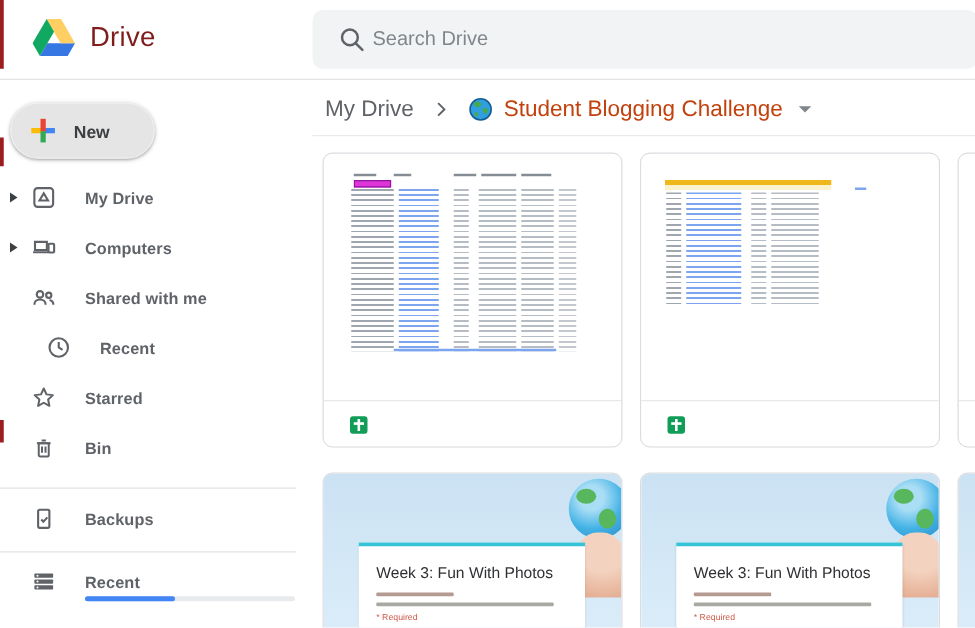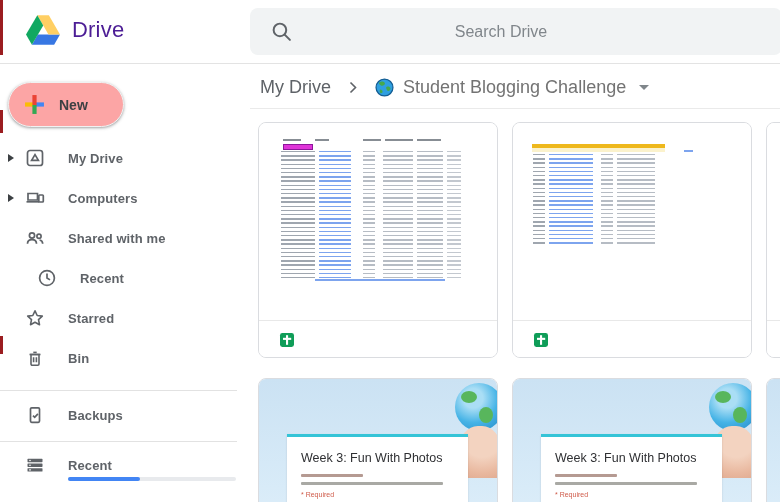--- a/index.html
+++ b/index.html
@@ -5,45 +5,45 @@
   * { margin:0; padding:0; box-sizing:border-box; }
   html,body { width:780px; height:502px; }
   body {
     position:relative; overflow:hidden; background:#fff;
     font-family:"Liberation Sans","DejaVu Sans",sans-serif;
     color:#3c4043;
   }
   
   .topbar { position:absolute; left:0; top:0; width:780px; height:64px; background:#fff; border-bottom:1px solid #e3e3e3; }
   .logo { position:absolute; left:26px; top:15px; display:flex; align-items:center; gap:12px; }
-  .logo-text { font-size:22px; color:#4c1d95; letter-spacing:.2px; }
+  .logo-text { font-size:22px; color:#7f1d1d; letter-spacing:.2px; }
   .searchbar { position:absolute; left:250px; top:8px; width:532px; height:47px; background:#f1f3f4; border-radius:8px; display:flex; align-items:center; }
   .searchbar svg { margin-left:21px; flex:0 0 auto; }
-  .searchbar input { border:0; background:transparent; outline:none; margin-left:19px; font-size:16px; color:#15803d; width:380px; font-family:inherit;text-align:center; }
+  .searchbar input { border:0; background:transparent; outline:none; margin-left:6px; font-size:16px; color:#15803d; width:380px; font-family:inherit; }
   .searchbar input::placeholder { color:#80868b; }
   
   .artifact { position:absolute; left:0; width:3px; background:#9b1d20; }
   
-  .new-btn { position:absolute; left:8px; top:82px; width:116px; height:45px; background:#fca5a5; border:1px solid #f1f1f1; border-radius:24px;
+  .new-btn { position:absolute; left:8px; top:82px; width:116px; height:45px; background:#e5e5e5; border:1px solid #f1f1f1; border-radius:24px;
     box-shadow:0 1px 2px rgba(60,64,67,.3),0 1px 3px 1px rgba(60,64,67,.15); display:flex; align-items:center; cursor:pointer; }
   .new-btn svg { margin-left:15px; }
   .new-btn span { margin-left:14px; font-size:14px; font-weight:bold; color:#3c4043; }
   .nav-item { position:absolute; left:0; width:248px; height:40px; display:flex; align-items:center; cursor:pointer; }
   .nav-arrow { position:absolute; left:8px; width:0; height:0; border-left:6px solid #3c4043; border-top:4px solid transparent; border-bottom:4px solid transparent; }
   .nav-icon { position:absolute; left:25px; width:20px; height:20px; }
   .nav-label { position:absolute; left:68px; font-size:13px; font-weight:bold; color:#5f6368; letter-spacing:.1px; }
   .side-divider { position:absolute; left:0; width:237px; height:1px; background:#e2e2e2; }
   .storage-bar { position:absolute; left:68px; top:477px; width:168px; height:4px; background:#e8eaed; border-radius:2px; }
   .storage-fill { width:43%; height:100%; background:#4285f4; border-radius:2px; }
   
   .crumb-row { position:absolute; left:250px; top:66px; width:530px; height:42px; display:flex; align-items:center; }
   .crumb-root { margin-left:10px; font-size:18px; color:#5f6368; cursor:pointer; }
   .crumb-chev { margin-left:17px; }
   .crumb-globe { margin-left:16px; }
-  .crumb-cur { margin-left:9px; font-size:18px; color:#737373; cursor:pointer; }
+  .crumb-cur { margin-left:9px; font-size:18px; color:#c2410c; cursor:pointer; }
   .crumb-caret { margin-left:13px; width:0; height:0; border-left:5px solid transparent; border-right:5px solid transparent; border-top:5px solid #80868b; cursor:pointer; }
   .content-divider { position:absolute; left:250px; top:108px; width:530px; height:1px; background:#eaeaea; }
   
   .card { position:absolute; width:240px; height:236px; background:#fff; border:1px solid #dadce0; border-radius:8px; overflow:hidden; cursor:pointer; }
   .thumb { position:relative; width:100%; height:197px; background:#fff; overflow:hidden; }
   .titlebar { position:absolute; left:0; top:197px; width:100%; height:38px; border-top:1px solid #e8e8e8; display:flex; align-items:center; background:#fff; }
   .titlebar svg { margin-left:20px; flex:0 0 auto; }
   .file-title { margin-left:15px; font-size:13px; font-weight:bold; color:#3c4043; white-space:nowrap; overflow:hidden; }
   
   .tcol { position:absolute; background-image:repeating-linear-gradient(to bottom, currentColor 0 1.4px, transparent 1.4px 4.2px); }

